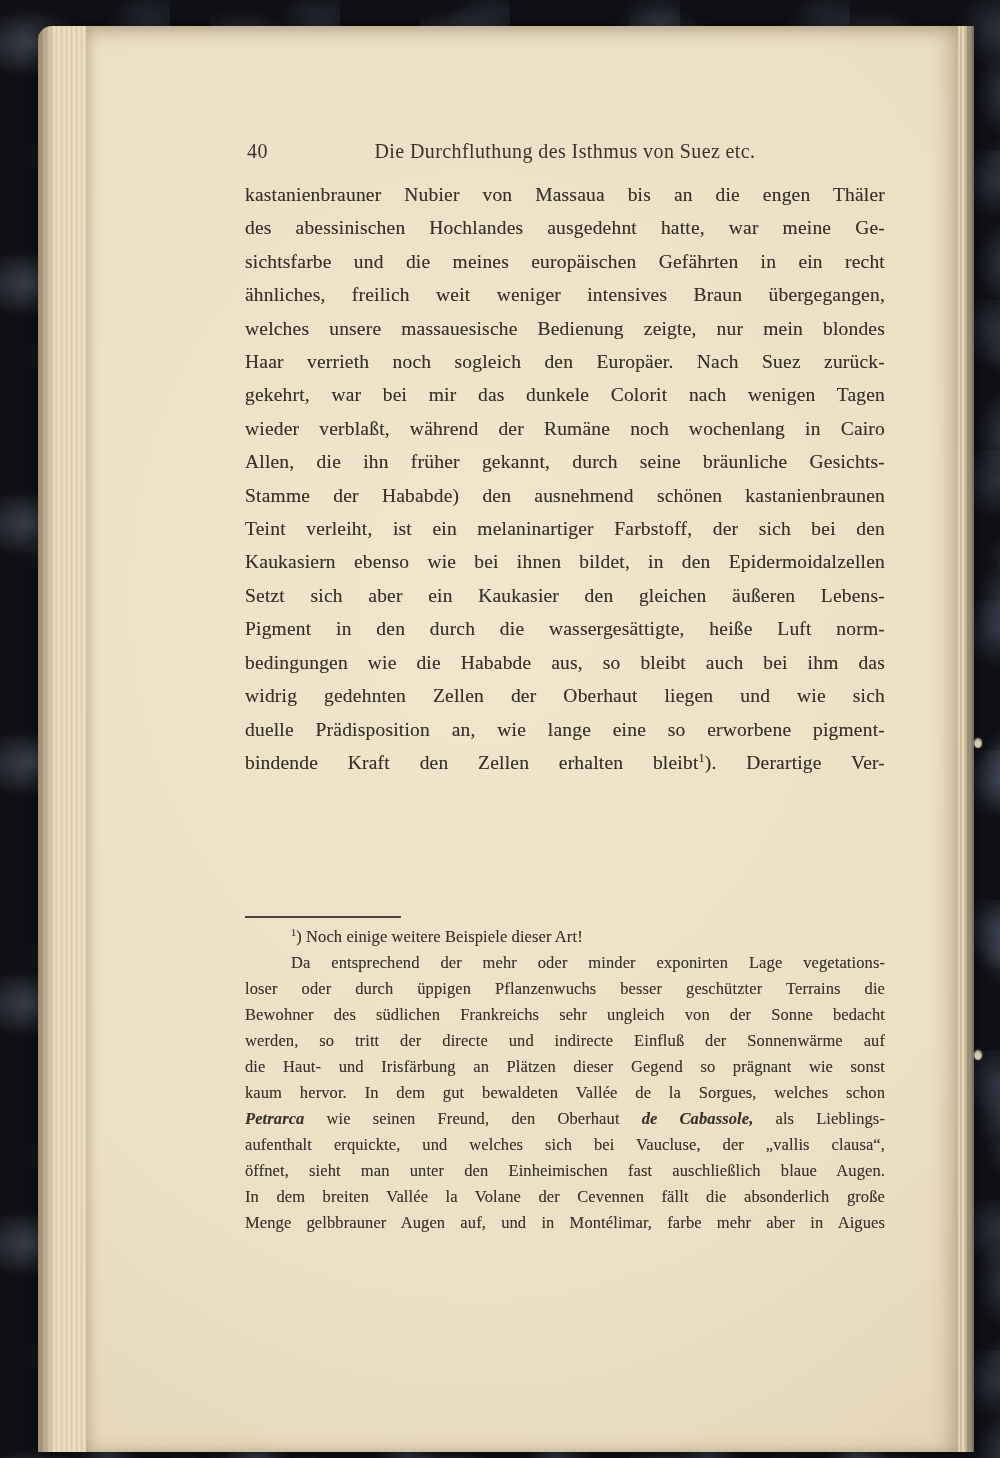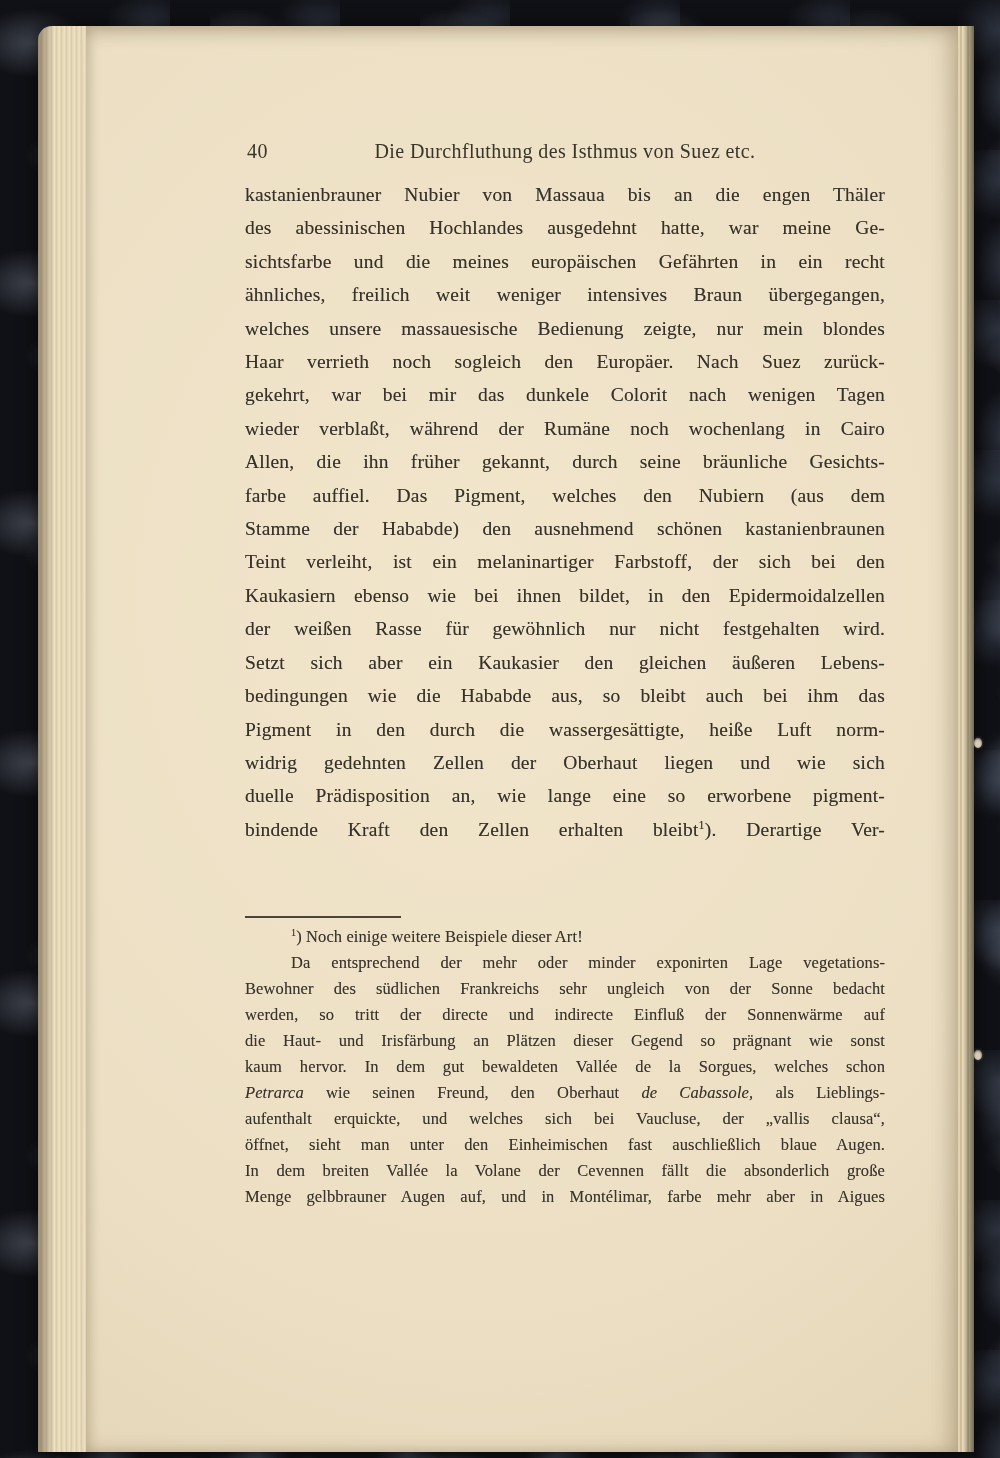--- a/index.html
+++ b/index.html
@@ -54,21 +54,21 @@
   .fn-rule{position:absolute;left:159px;top:890px;width:156px;height:2px;background:#4a443a;}
   .fn-block{
     position:absolute;left:159px;top:898px;width:640px;
     font-size:16.5px;color:#38332c;
     text-shadow:0 0 .4px rgba(60,50,40,.4);
   }
   .fn-block .line{line-height:26px;letter-spacing:.1px;}
   .line{text-align:justify;text-align-last:justify;white-space:normal;}
   .line.nojust{text-align:right;text-align-last:left;}
   .line.indent{text-indent:46px;}
-  .it{font-style:italic;}
+  .it{font-style:italic;font-weight:bold;}
   .sup{font-size:62%;vertical-align:super;line-height:0;}
   .hole{
     position:absolute;width:8px;height:10px;border-radius:50%;
     background:#d6ccb7;box-shadow:inset 0 1px 2px rgba(0,0,0,.55), 0 0 3px rgba(220,210,185,.4);
   }
 </style>
 </head>
 <body>
 
 <div class="book">
@@ -82,36 +82,35 @@
     <div class="body-block serif">
         <div class="line"><span>kastanienbrauner Nubier von Massaua bis an die engen Thäler</span></div>
         <div class="line"><span>des abessinischen Hochlandes ausgedehnt hatte, war meine Ge-</span></div>
         <div class="line"><span>sichtsfarbe und die meines europäischen Gefährten in ein recht</span></div>
         <div class="line"><span>ähnliches, freilich weit weniger intensives Braun übergegangen,</span></div>
         <div class="line"><span>welches unsere massauesische Bedienung zeigte, nur mein blondes</span></div>
         <div class="line"><span>Haar verrieth noch sogleich den Europäer. Nach Suez zurück-</span></div>
         <div class="line"><span>gekehrt, war bei mir das dunkele Colorit nach wenigen Tagen</span></div>
         <div class="line"><span>wieder verblaßt, während der Rumäne noch wochenlang in Cairo</span></div>
         <div class="line"><span>Allen, die ihn früher gekannt, durch seine bräunliche Gesichts-</span></div>
-        <div class="line"><span>farbe auffiel. Das Pigment, welches den Nubiern (aus dem</span></div>
         <div class="line"><span>Stamme der Hababde) den ausnehmend schönen kastanienbraunen</span></div>
         <div class="line"><span>Teint verleiht, ist ein melaninartiger Farbstoff, der sich bei den</span></div>
         <div class="line"><span>Kaukasiern ebenso wie bei ihnen bildet, in den Epidermoidalzellen</span></div>
-        <div class="line"><span>der weißen Rasse für gewöhnlich nur nicht festgehalten wird.</span></div>
         <div class="line"><span>Setzt sich aber ein Kaukasier den gleichen äußeren Lebens-</span></div>
+        <div class="line"><span>Pigment in den durch die wassergesättigte, heiße Luft norm-</span></div>
         <div class="line"><span>bedingungen wie die Hababde aus, so bleibt auch bei ihm das</span></div>
-        <div class="line"><span>Pigment in den durch die wassergesättigte, heiße Luft norm-</span></div>
         <div class="line"><span>widrig gedehnten Zellen der Oberhaut liegen und wie sich</span></div>
         <div class="line"><span>duelle Prädisposition an, wie lange eine so erworbene pigment-</span></div>
         <div class="line"><span>bindende Kraft den Zellen erhalten bleibt</span><span class="sup">1</span><span>). Derartige Ver-</span></div>
       </div>
     <div class="fn-rule"></div>
     <div class="fn-block serif">
         <div class="line indent nojust"><span class="sup">1</span><span>) Noch einige weitere Beispiele dieser Art!</span></div>
         <div class="line indent"><span>Da entsprechend der mehr oder minder exponirten Lage vegetations-</span></div>
+        <div class="line"><span>loser oder durch üppigen Pflanzenwuchs besser geschützter Terrains die</span></div>
         <div class="line"><span>Bewohner des südlichen Frankreichs sehr ungleich von der Sonne bedacht</span></div>
         <div class="line"><span>werden, so tritt der directe und indirecte Einfluß der Sonnenwärme auf</span></div>
         <div class="line"><span>die Haut- und Irisfärbung an Plätzen dieser Gegend so prägnant wie sonst</span></div>
         <div class="line"><span>kaum hervor. In dem gut bewaldeten Vallée de la Sorgues, welches schon</span></div>
         <div class="line"><span class="it">Petrarca</span><span> wie seinen Freund, den Oberhaut </span><span class="it">de Cabassole,</span><span> als Lieblings-</span></div>
         <div class="line"><span>aufenthalt erquickte, und welches sich bei Vaucluse, der „vallis clausa“,</span></div>
         <div class="line"><span>öffnet, sieht man unter den Einheimischen fast auschließlich blaue Augen.</span></div>
         <div class="line"><span>In dem breiten Vallée la Volane der Cevennen fällt die absonderlich große</span></div>
         <div class="line"><span>Menge gelbbrauner Augen auf, und in Montélimar, farbe mehr aber in Aigues</span></div>
       </div>

